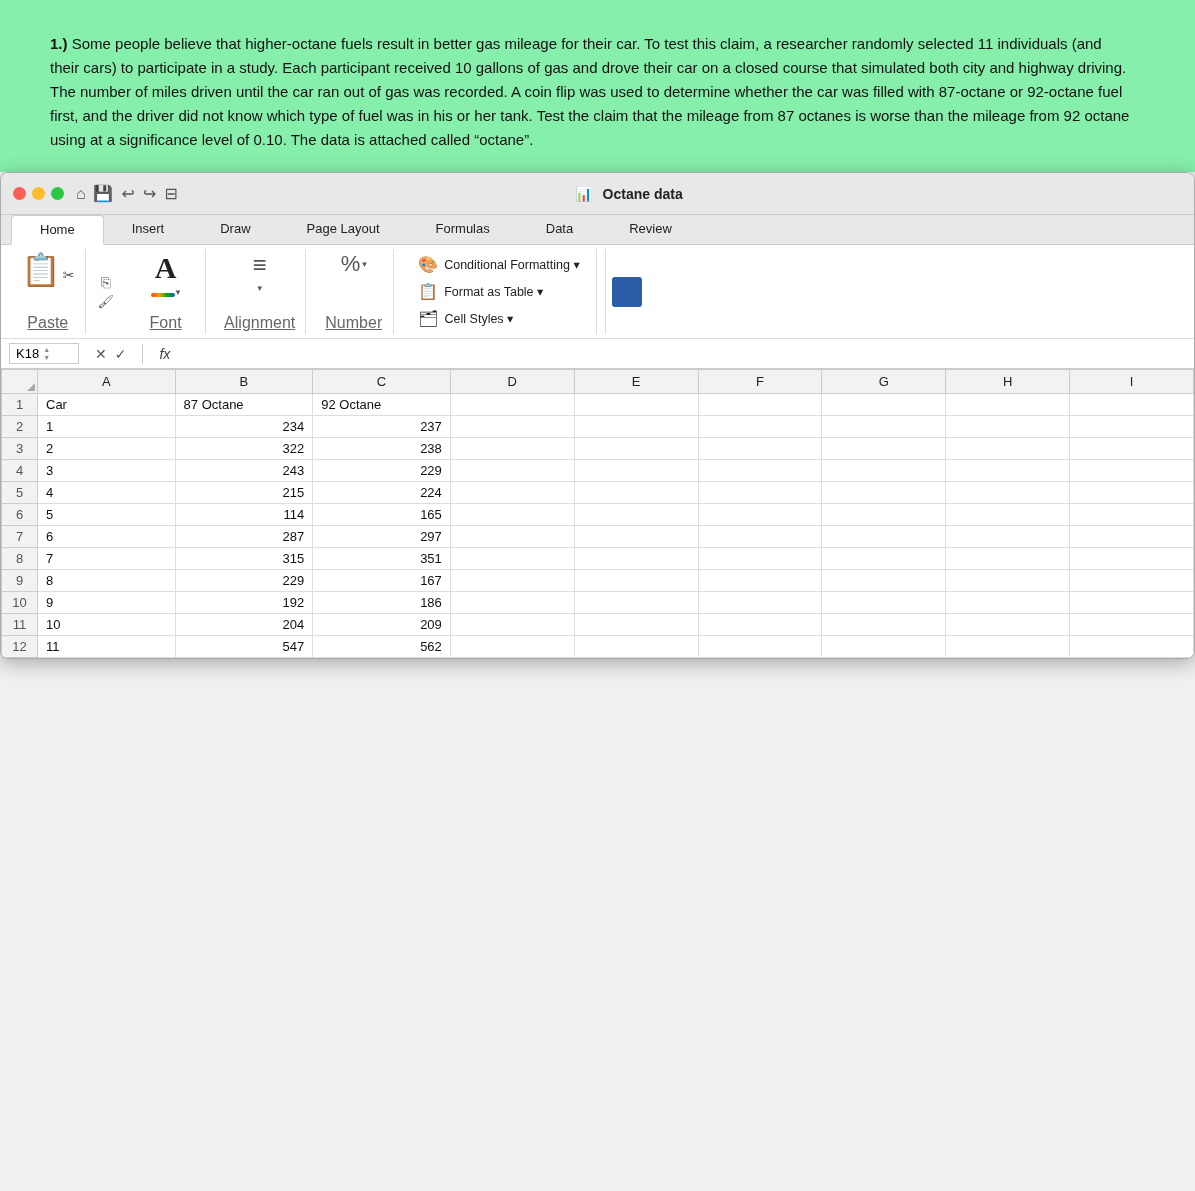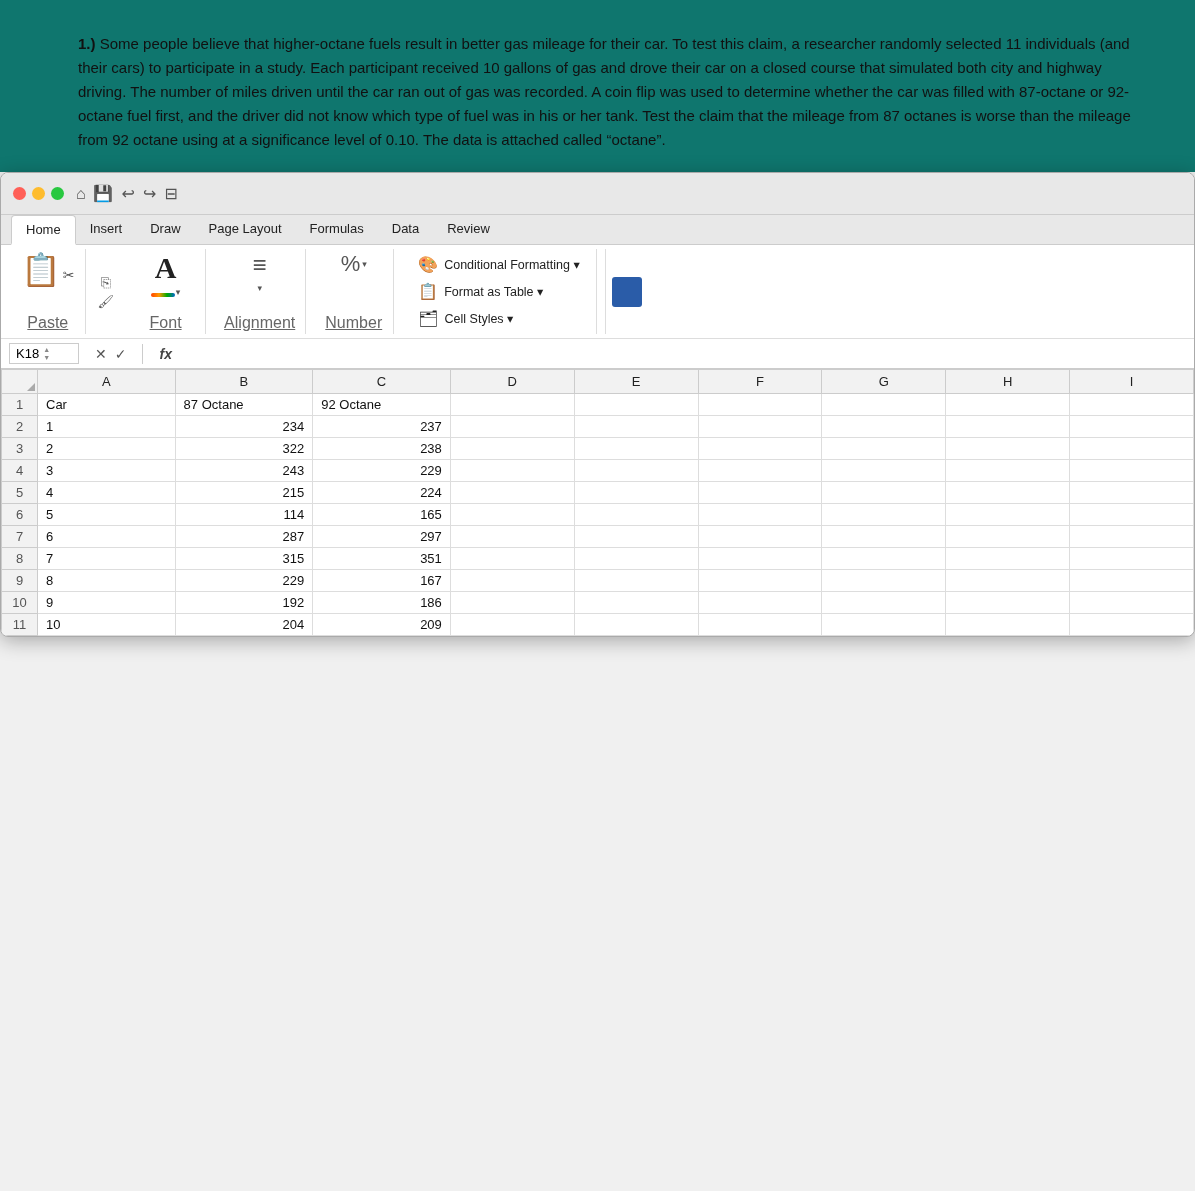--- a/index.html
+++ b/index.html
@@ -5,22 +5,22 @@
     * { box-sizing: border-box; margin: 0; padding: 0; }
     body {
       font-family: -apple-system, BlinkMacSystemFont, 'Segoe UI', Arial, sans-serif;
       background: #f0f0f0;
       width: 1195px;
       min-height: 1191px;
     }
 
     
     .text-content {
-      padding: 32px 60px 20px 78px;
-      background: #0f766e;
+      padding: 32px 60px 20px 50px;
+      background: #86efac;
       font-size: 15px;
       line-height: 1.6;
       color: #111;
     }
 
     
     .excel-window {
       background: #fff;
       border: 1px solid #aaa;
       border-radius: 8px;
@@ -80,21 +80,21 @@
 
     
     .ribbon-tabs {
       background: #e8e8e8;
       display: flex;
       padding: 0 10px;
       border-bottom: 1px solid #ccc;
     }
 
     .ribbon-tab {
-      padding: 6px 14px;
+      padding: 6px 28px;
       font-size: 13px;
       font-weight: 500;
       color: #222;
       cursor: pointer;
       border-bottom: 2px solid transparent;
     }
 
     .ribbon-tab.active {
       background: white;
       border-top: 1px solid #ccc;
@@ -221,21 +221,20 @@
       width: 1px;
       height: 20px;
       background: #ccc;
     }
 
     .formula-text {
       font-size: 14px;
       font-style: italic;
       color: #444;
       flex: 1;
-      font-weight: bold;
     }
 
     
     .spreadsheet-area {
       overflow: auto;
     }
 
     .spreadsheet-table {
       border-collapse: collapse;
       width: 100%;
@@ -325,20 +324,24 @@
       <button class="tl-btn tl-red"></button>
       <button class="tl-btn tl-yellow"></button>
       <button class="tl-btn tl-green"></button>
     </div>
     <div class="title-bar-icons">
       <span class="title-bar-icon">⌂</span>
       <span class="title-bar-icon">💾</span>
       <span class="title-bar-icon">↩</span>
       <span class="title-bar-icon">↪</span>
       <span class="title-bar-icon">⊟</span>
+    </div>
+    <div class="title-bar-title">
+      <span style="margin-right:6px;">📊</span>
+      <span>Octane data</span>
     </div>
     <div style="flex:1;"></div>
   </div>
 
   <div class="ribbon-tabs">
     <div class="ribbon-tab active">Home</div>
     <div class="ribbon-tab">Insert</div>
     <div class="ribbon-tab">Draw</div>
     <div class="ribbon-tab">Page Layout</div>
     <div class="ribbon-tab">Formulas</div>
@@ -564,17 +567,29 @@
             <td>10</td>
             <td class="data-cell">204</td>
             <td class="data-cell">209</td>
             <td></td>
             <td></td>
             <td></td>
             <td></td>
             <td></td>
             <td></td>
           </tr>
+          <tr>
+            <td class="row-num">12</td>
+            <td>11</td>
+            <td class="data-cell">547</td>
+            <td class="data-cell">562</td>
+            <td></td>
+            <td></td>
+            <td></td>
+            <td></td>
+            <td></td>
+            <td></td>
+          </tr>
         </tbody>
     </table>
   </div>
 
 </div>
 
 </body></html>

